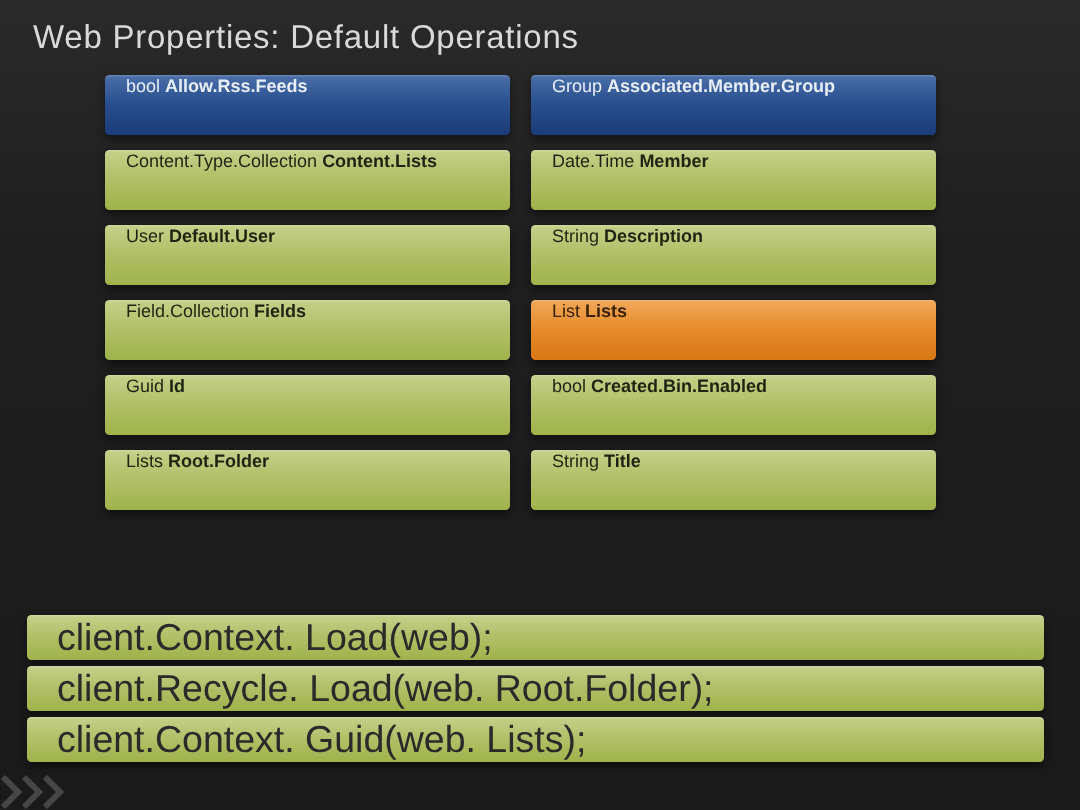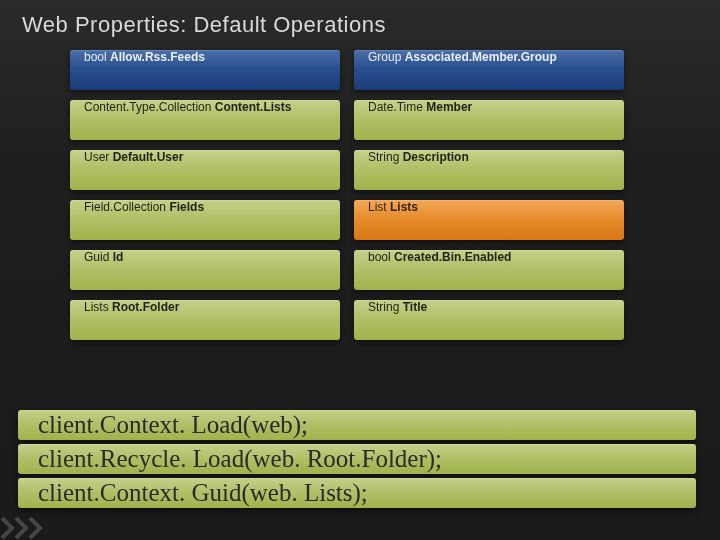--- a/index.html
+++ b/index.html
@@ -60,21 +60,21 @@
   }
   .code-line-bg {
     position: absolute;
     inset: 2px 0 2px 0;
     border-radius: 3px;
     background: linear-gradient(180deg, #c6d08a 0%, #b2c069 45%, #9fb34a 100%);
     box-shadow: 0 3px 6px rgba(0,0,0,0.45), inset 0 1px 0 rgba(255,255,255,0.15);
   }
   .code-line-text {
     position: relative;
-    font-family: Liberation Serif, serif;
+    font-family: Liberation Sans, sans-serif;
     font-size: 25px;
     color: #2a2a2a;
     line-height: 34px;
     padding-left: 20px;
     white-space: nowrap;
   }
 
   .chevrons {
     position: absolute;
     left: 0;

